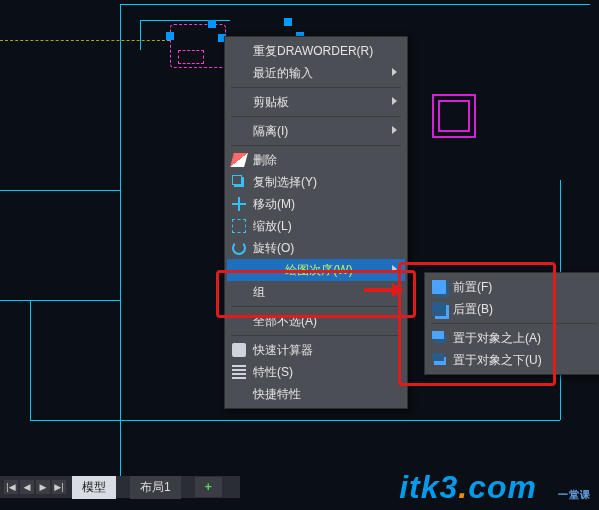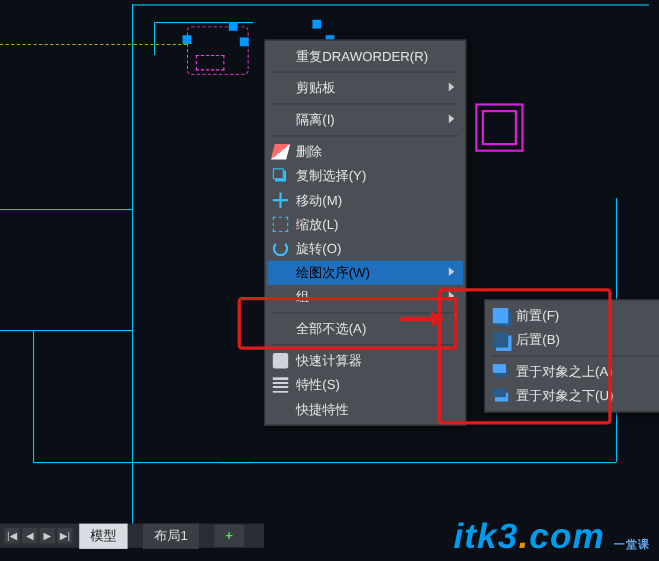--- a/index.html
+++ b/index.html
@@ -56,31 +56,30 @@
   .tab.active { background: #d8dde4; color: #222; }
   .tab.plus { background: #3a3d43; color: #5ad85a; font-weight: bold; }
   
   .menu {
     position: absolute;
     background: #4b4e54;
     border: 1px solid #2d2f33;
     box-shadow: 2px 2px 6px rgba(0,0,0,.6);
     padding: 3px 2px;
     min-width: 180px;
-    margin-left: 16px;
   }
   .menu.main { left: 224px; top: 36px; width: 184px; }
   .menu.sub  { left: 424px; top: 272px; width: 130px; }
   .menu .item {
     display: flex; align-items: center;
     height: 22px; padding: 0 20px 0 26px;
     position: relative; white-space: nowrap;
     cursor: default;
   }
-  .menu .item.hi { background: #1f6fbf; color: #000000; }
+  .menu .item.hi { background: #1f6fbf; color: #bef264; justify-content: center; }
   .menu .sep { height: 1px; margin: 3px 4px; background: #3a3c40; }
   .menu .arrow {
     position: absolute; right: 8px; top: 6px;
     width: 0; height: 0;
     border-top: 4px solid transparent;
     border-bottom: 4px solid transparent;
     border-left: 5px solid #ccc;
   }
   .menu .ico {
     position: absolute; left: 5px; top: 4px;
@@ -114,21 +113,21 @@
   
   .wm {
     position: absolute; right: 8px; bottom: 4px;
     font-weight: 800; font-style: italic;
     font-size: 32px; letter-spacing: 1px;
     color: #00a8ff; opacity: .92;
     display: flex; align-items: baseline;
     pointer-events: none;
   }
   .wm .dot { color: #ff9a00; }
-  .wm .cn { font-size: 10px; margin-left: 8px; font-style: normal; color: #6fb6ff; display:inline-block; line-height:10px;}
+  .wm .cn { font-size: 10px; margin-left: 21px; font-style: normal; color: #6fb6ff; display:inline-block; line-height:10px;}
   
   .ico.erase { background: linear-gradient(135deg,#ff6a6a 50%,#fff 50%); transform: skewX(-15deg); }
   .ico.move  { }
   .ico.move::before, .ico.move::after {
     content:""; position:absolute; background:#34c0ff;
   }
   .ico.move::before { left:6px; top:0; width:2px; height:14px;}
   .ico.move::after  { left:0; top:6px; width:14px; height:2px;}
   .ico.copy  { border:1px solid #34c0ff; width:10px;height:10px; box-shadow:2px 2px 0 #34c0ff;}
   .ico.scale { border:1px dashed #34c0ff; }
@@ -170,20 +169,24 @@
   <div class="grip" style="left:208px;top:20px"></div>
   <div class="grip" style="left:218px;top:34px"></div>
   <div class="grip" style="left:284px;top:18px"></div>
   <div class="grip" style="left:296px;top:32px"></div>
 </div>
 
 <div class="menu main">
   <div class="item">
       <span>重复DRAWORDER(R)</span>
     </div>
+  <div class="item">
+      <span>最近的输入</span>
+      <span class="arrow"></span>
+    </div>
   <div class="sep"></div>
   <div class="item">
       <span>剪贴板</span>
       <span class="arrow"></span>
     </div>
   <div class="sep"></div>
   <div class="item">
       <span>隔离(I)</span>
       <span class="arrow"></span>
     </div>

